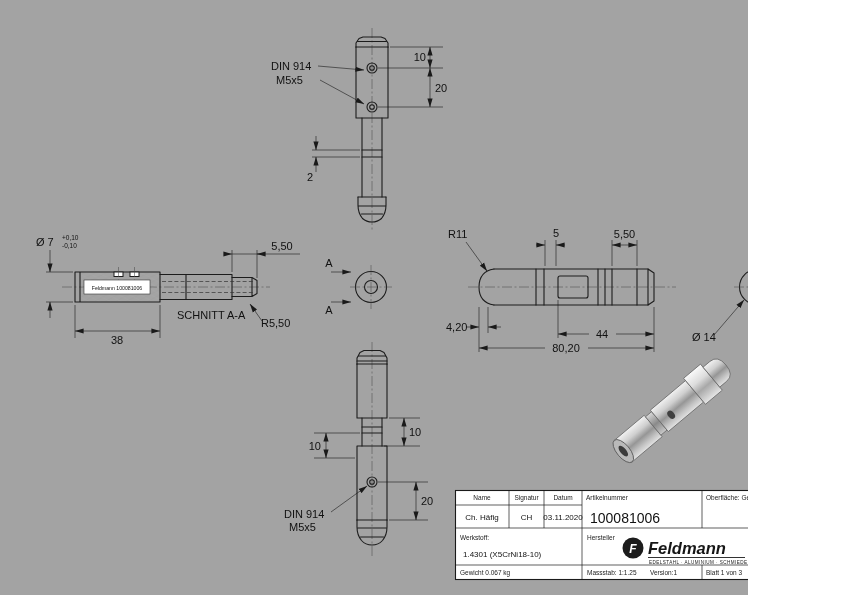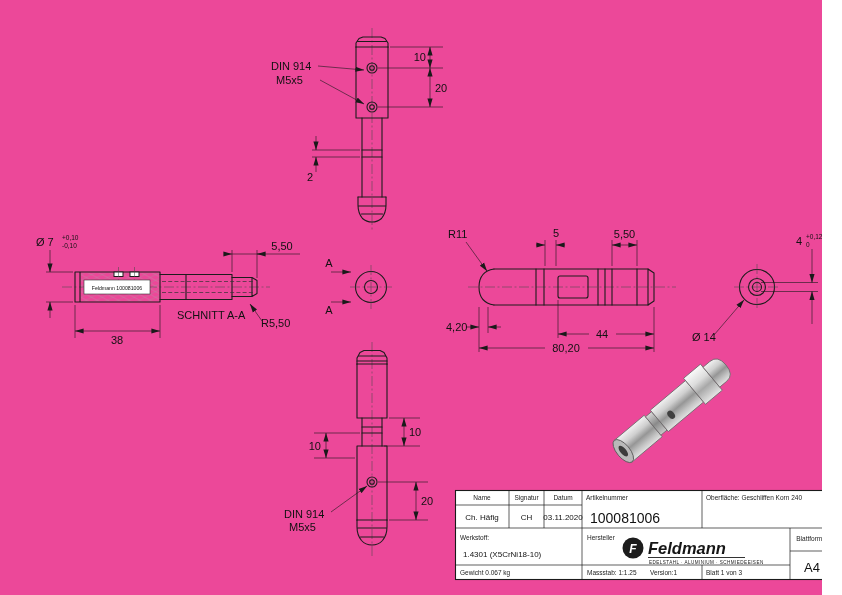--- a/index.html
+++ b/index.html
@@ -1,16 +1,16 @@
 <!DOCTYPE html>
 <html><head>
 <meta charset="utf-8">
 <style>
   html,body{margin:0;padding:0;background:#fff;}
-  .sheet{position:relative;width:822px;height:595px;background:#ec4899;overflow:hidden;
+  .sheet{position:relative;width:748px;height:595px;background:#a3a3a3;overflow:hidden;
          font-family:"Liberation Sans", sans-serif;}
   svg{display:block;font-family:"Liberation Sans", sans-serif;}
   .ol  {fill:none;stroke:#1c1c1c;stroke-width:1.1;stroke-linejoin:round;stroke-linecap:round;}
   .olf {fill:#ffffff;stroke:#1c1c1c;stroke-width:1;}
   .th  {fill:none;stroke:#1a1a1a;stroke-width:0.6;}
   .cl  {fill:none;stroke:#4a4a4a;stroke-width:0.55;stroke-dasharray:10 2.5 2 2.5;}
   .hid {fill:none;stroke:#333;stroke-width:0.7;stroke-dasharray:4 2.2;}
   .dim {font-size:11px;fill:#111;}
   .tol {font-size:6.5px;fill:#111;}
   .lbl {font-size:11px;fill:#111;}

